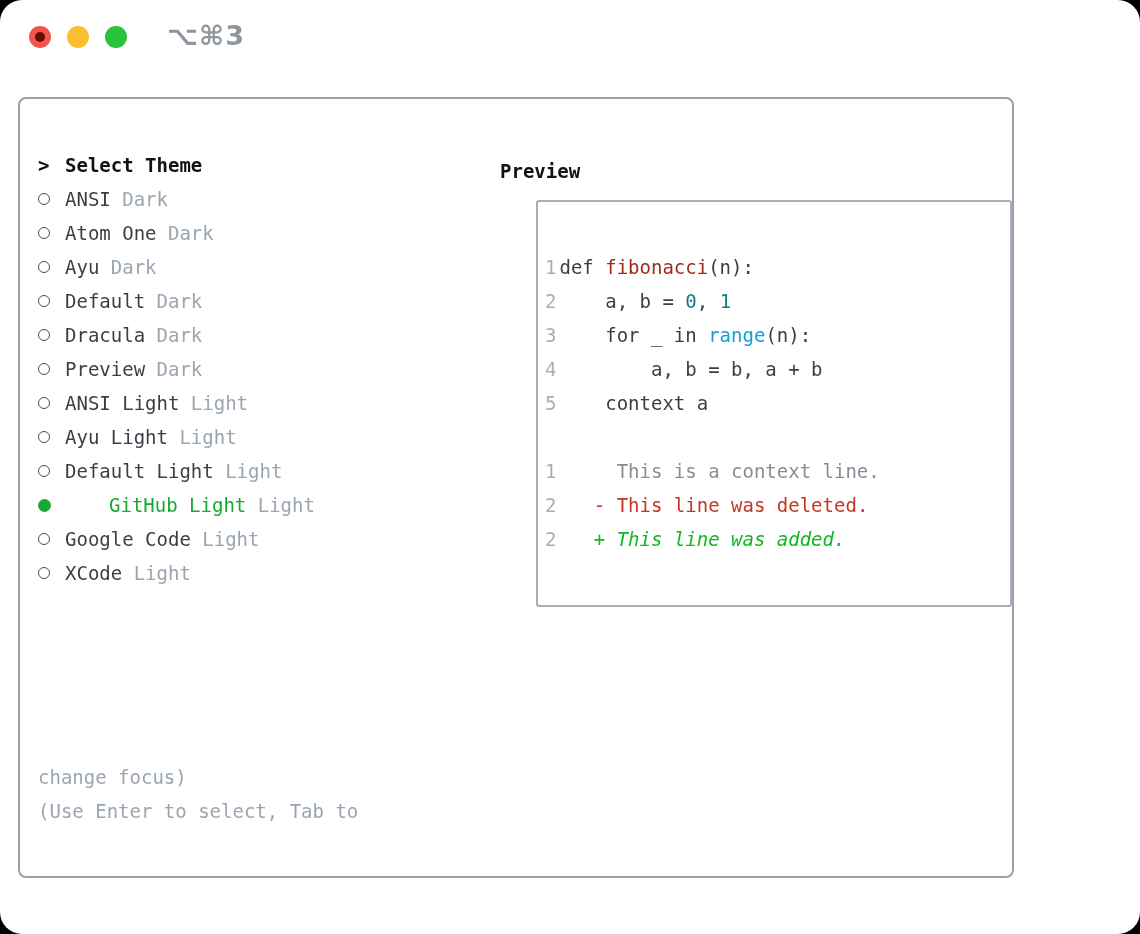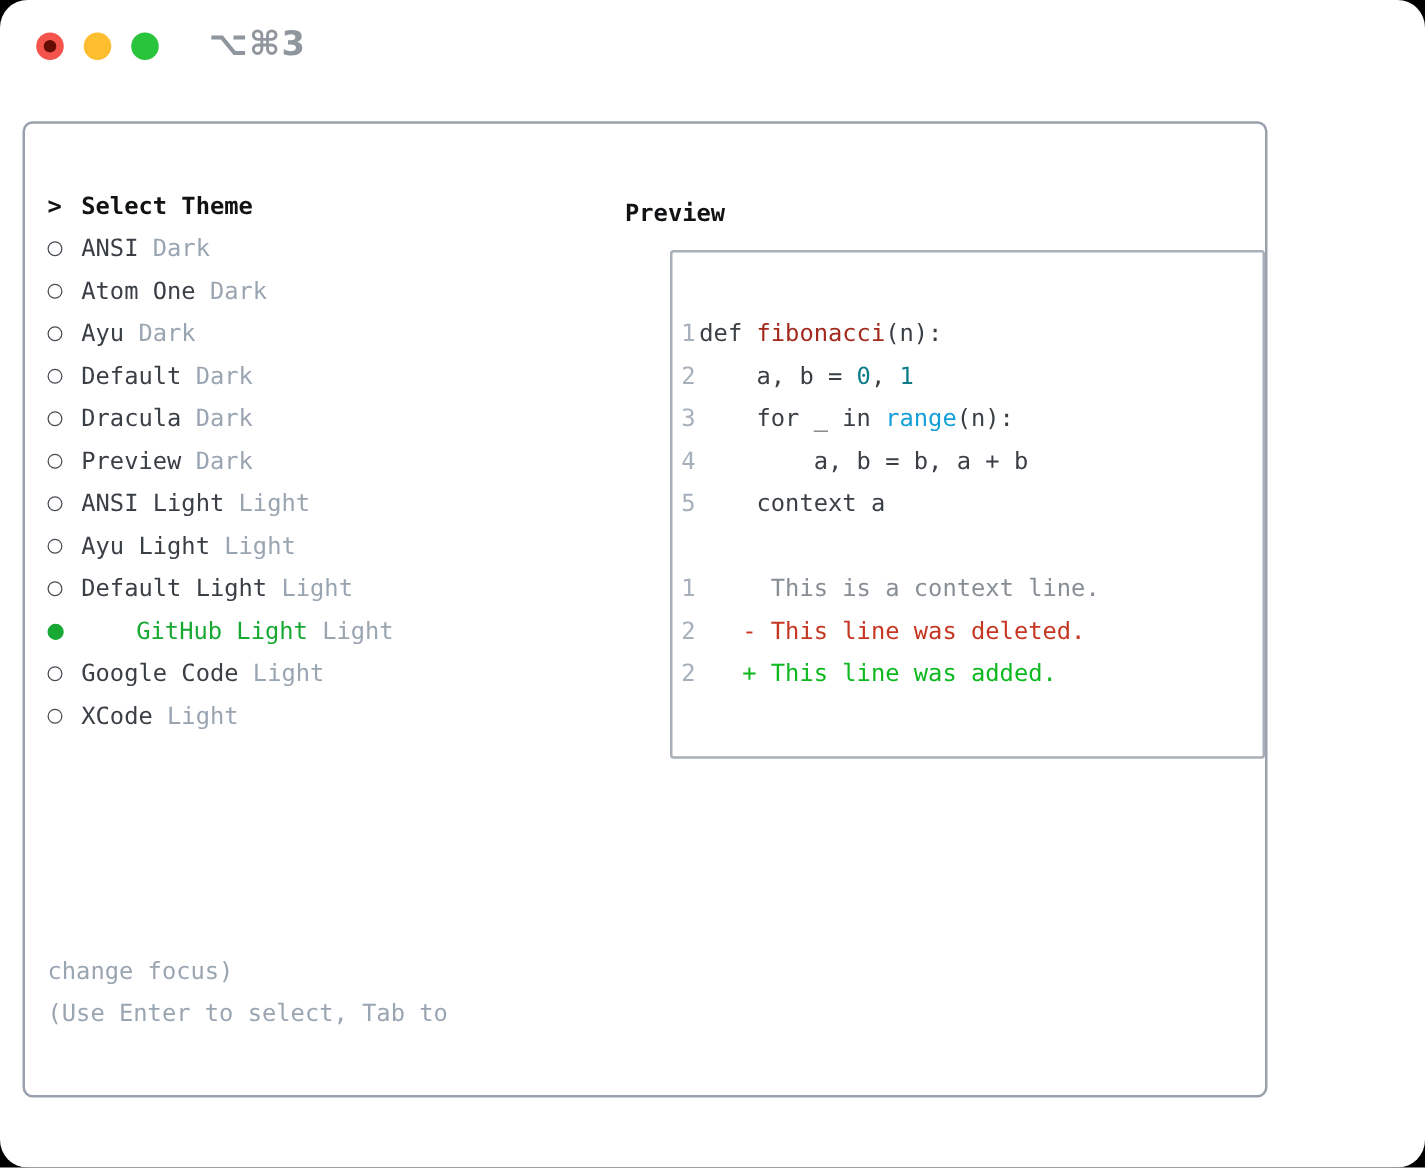--- a/index.html
+++ b/index.html
@@ -67,21 +67,21 @@
   }
   .code-area{position:absolute;left:7px;top:48px;}
   .code-line{height:34px;line-height:34px;font-size:19px;white-space:pre;}
   .ln{color:var(--linenum-gray);margin-right:3px;}
   .tk-code-text{color:var(--text-dark);}
   .tk-func{color:var(--func-red);}
   .tk-num{color:var(--number-teal);}
   .tk-builtin{color:var(--builtin-blue);}
   .tk-context{color:var(--context-gray);text-align:right;}
   .tk-deleted{color:var(--deleted-red);}
-  .tk-added{color:var(--added-green);}
+  .tk-added{color:var(--added-green);font-style:italic;}
 </style>
 </head>
 <body>
 
 <div class="window">
 
   <div class="titlebar">
     <div class="light light-red"></div>
     <div class="light light-yellow"></div>
     <div class="light light-green"></div>

